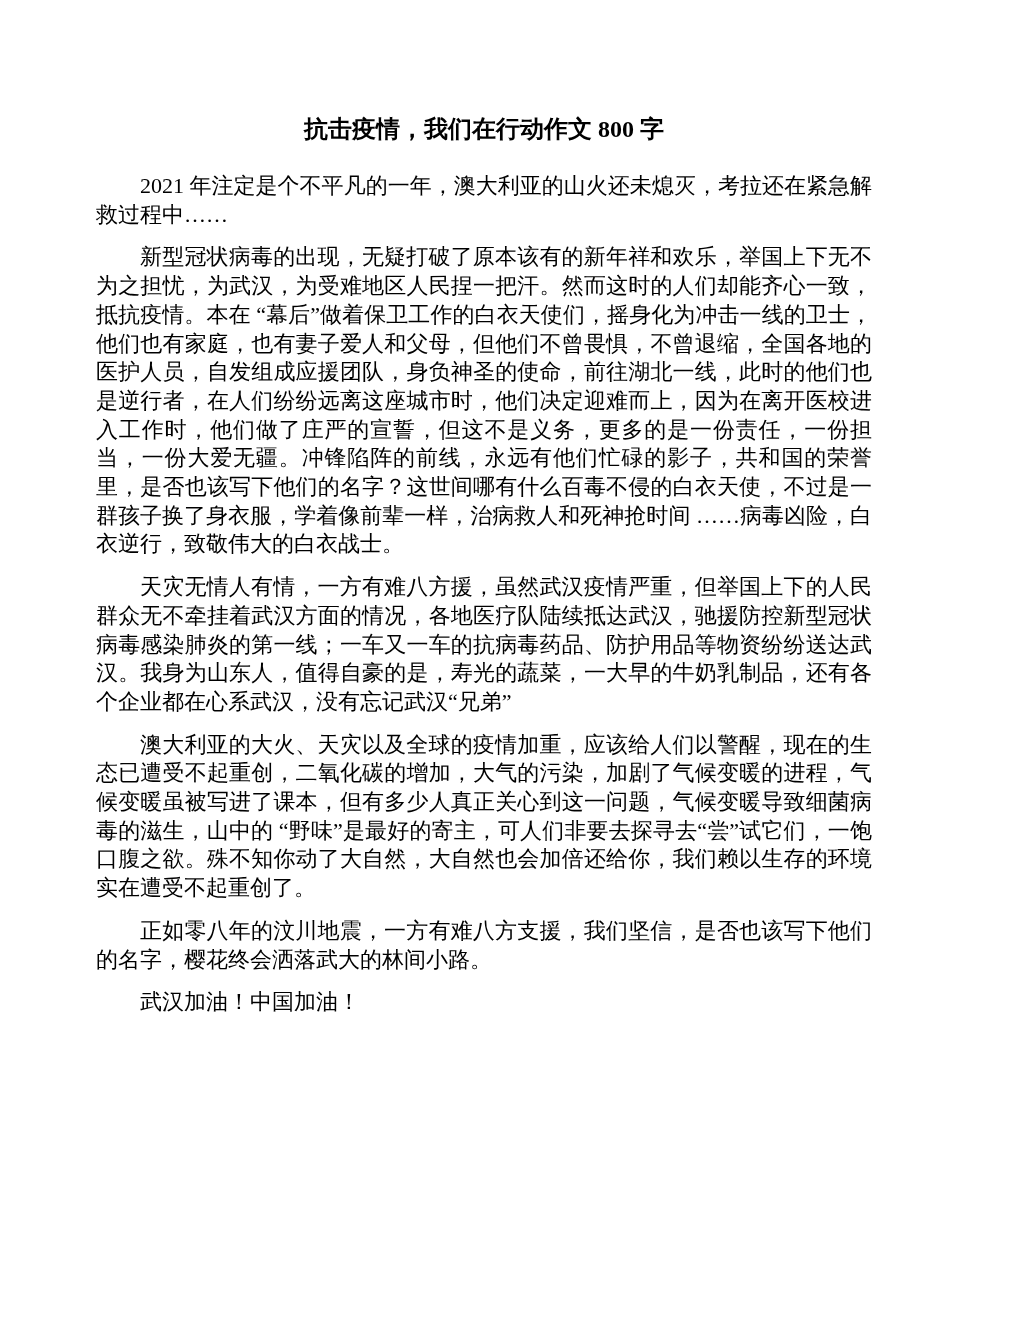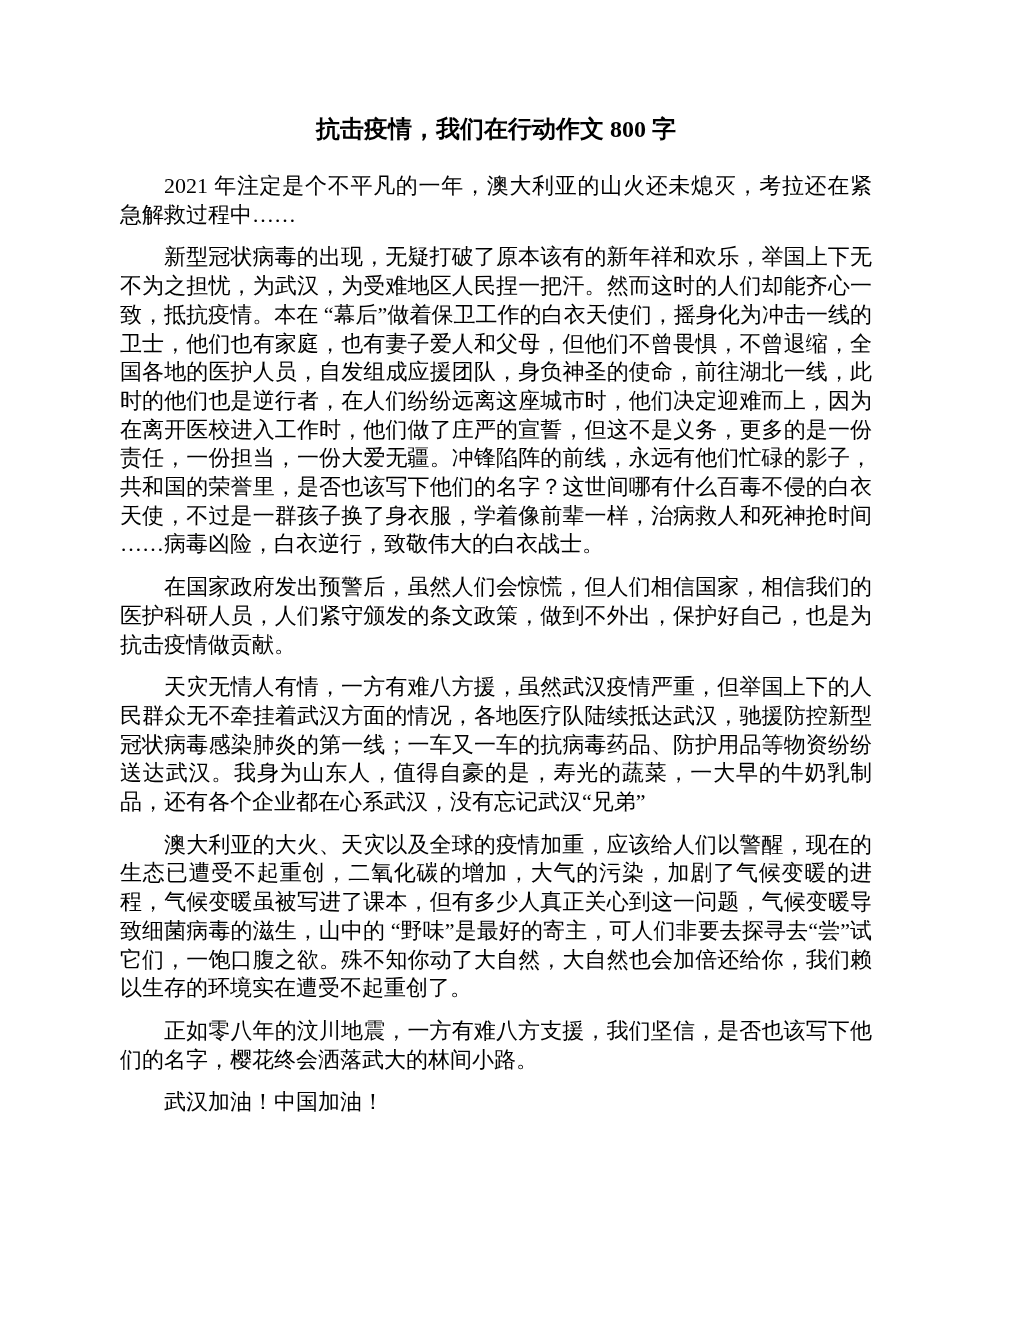--- a/index.html
+++ b/index.html
@@ -11,21 +11,21 @@
     width: 1020px;
     height: 1320px;
     overflow: hidden;
     font-family: "Liberation Serif", "DejaVu Serif", serif;
     color: #000000;
   }
   .page {
     box-sizing: border-box;
     width: 1020px;
     height: 1320px;
-    padding: 112px 148px 0 120px;
+    padding: 112px 148px 0 96px;
     background: #ffffff;
   }
   .doc-title {
     font-size: 24px;
     font-weight: bold;
     line-height: 34px;
     text-align: center;
     margin: 0 0 26px 0;
     font-family: "Liberation Serif", "DejaVu Serif", serif;
   }
@@ -40,19 +40,18 @@
   }
 </style>
 </head>
 <body>
 
 <div class="page">
   <h1 class="doc-title">抗击疫情，我们在行动作文 800 字</h1>
   <div class="essay">
       <p class="para">2021 年注定是个不平凡的一年，澳大利亚的山火还未熄灭，考拉还在紧急解救过程中……</p>
       <p class="para">新型冠状病毒的出现，无疑打破了原本该有的新年祥和欢乐，举国上下无不为之担忧，为武汉，为受难地区人民捏一把汗。然而这时的人们却能齐心一致，抵抗疫情。本在 “幕后”做着保卫工作的白衣天使们，摇身化为冲击一线的卫士，他们也有家庭，也有妻子爱人和父母，但他们不曾畏惧，不曾退缩，全国各地的医护人员，自发组成应援团队，身负神圣的使命，前往湖北一线，此时的他们也是逆行者，在人们纷纷远离这座城市时，他们决定迎难而上，因为在离开医校进入工作时，他们做了庄严的宣誓，但这不是义务，更多的是一份责任，一份担当，一份大爱无疆。冲锋陷阵的前线，永远有他们忙碌的影子，共和国的荣誉里，是否也该写下他们的名字？这世间哪有什么百毒不侵的白衣天使，不过是一群孩子换了身衣服，学着像前辈一样，治病救人和死神抢时间 ……病毒凶险，白衣逆行，致敬伟大的白衣战士。</p>
-      <p class="para">在国家政府发出预警后，虽然人们会惊慌，但人们相信国家，相信我们的医护科研人员，人们紧守颁发的条文政策，做到不外出，保护好自己，也是为抗击疫情做贡献。</p>
       <p class="para">天灾无情人有情，一方有难八方援，虽然武汉疫情严重，但举国上下的人民群众无不牵挂着武汉方面的情况，各地医疗队陆续抵达武汉，驰援防控新型冠状病毒感染肺炎的第一线；一车又一车的抗病毒药品、防护用品等物资纷纷送达武汉。我身为山东人，值得自豪的是，寿光的蔬菜，一大早的牛奶乳制品，还有各个企业都在心系武汉，没有忘记武汉“兄弟”</p>
       <p class="para">澳大利亚的大火、天灾以及全球的疫情加重，应该给人们以警醒，现在的生态已遭受不起重创，二氧化碳的增加，大气的污染，加剧了气候变暖的进程，气候变暖虽被写进了课本，但有多少人真正关心到这一问题，气候变暖导致细菌病毒的滋生，山中的 “野味”是最好的寄主，可人们非要去探寻去“尝”试它们，一饱口腹之欲。殊不知你动了大自然，大自然也会加倍还给你，我们赖以生存的环境实在遭受不起重创了。</p>
       <p class="para">正如零八年的汶川地震，一方有难八方支援，我们坚信，是否也该写下他们的名字，樱花终会洒落武大的林间小路。</p>
       <p class="para">武汉加油！中国加油！</p>
     </div>
 </div>
 
 </body></html>

